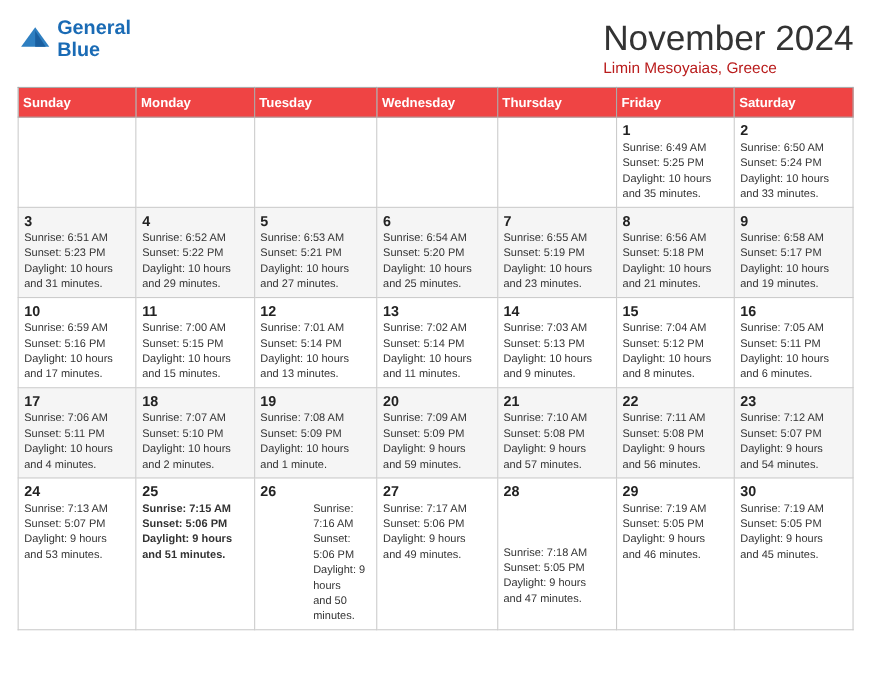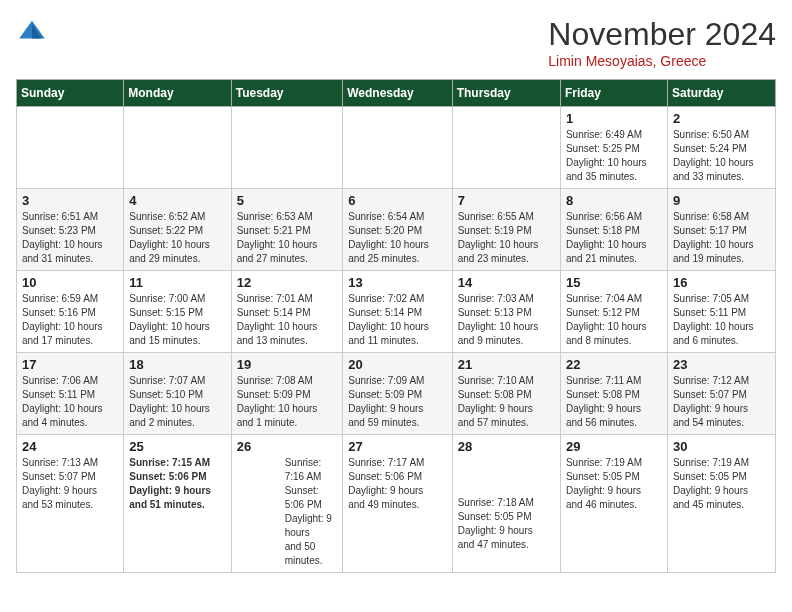--- a/index.html
+++ b/index.html
@@ -42,21 +42,21 @@
     .location {
       font-size: 14px;
       color: #b91c1c;
     }
     .calendar {
       width: 100%;
       border-collapse: collapse;
       font-size: 11px;
     }
     .calendar th {
-      background: #14532d;
+      background: #ef4444;
       color: #fff;
       padding: 6px 4px;
       text-align: left;
       font-size: 12px;
       font-weight: bold;
       border: 1px solid #aaa;
     }
     .calendar td {
       border: 1px solid #ccc;
       vertical-align: top;
@@ -84,20 +84,24 @@
   </style>
 </head>
 <body>
 
 <div class="header">
   <div class="logo">
     <svg class="logo-icon" viewBox="0 0 40 40">
       <polygon points="20,6 36,28 4,28" fill="#2e7fc1"></polygon>
       <polygon points="20,10 32,28 20,28" fill="#1a5fa0"></polygon>
     </svg>
+    <div class="logo-text">
+      <div><span>General</span></div>
+      <div><span>Blue</span></div>
+    </div>
   </div>
   <div class="title-block">
     <div class="month-title">November 2024</div>
     <div class="location">Limin Mesoyaias, Greece</div>
   </div>
 </div>
 
 <table class="calendar">
   <thead>
     <tr>

